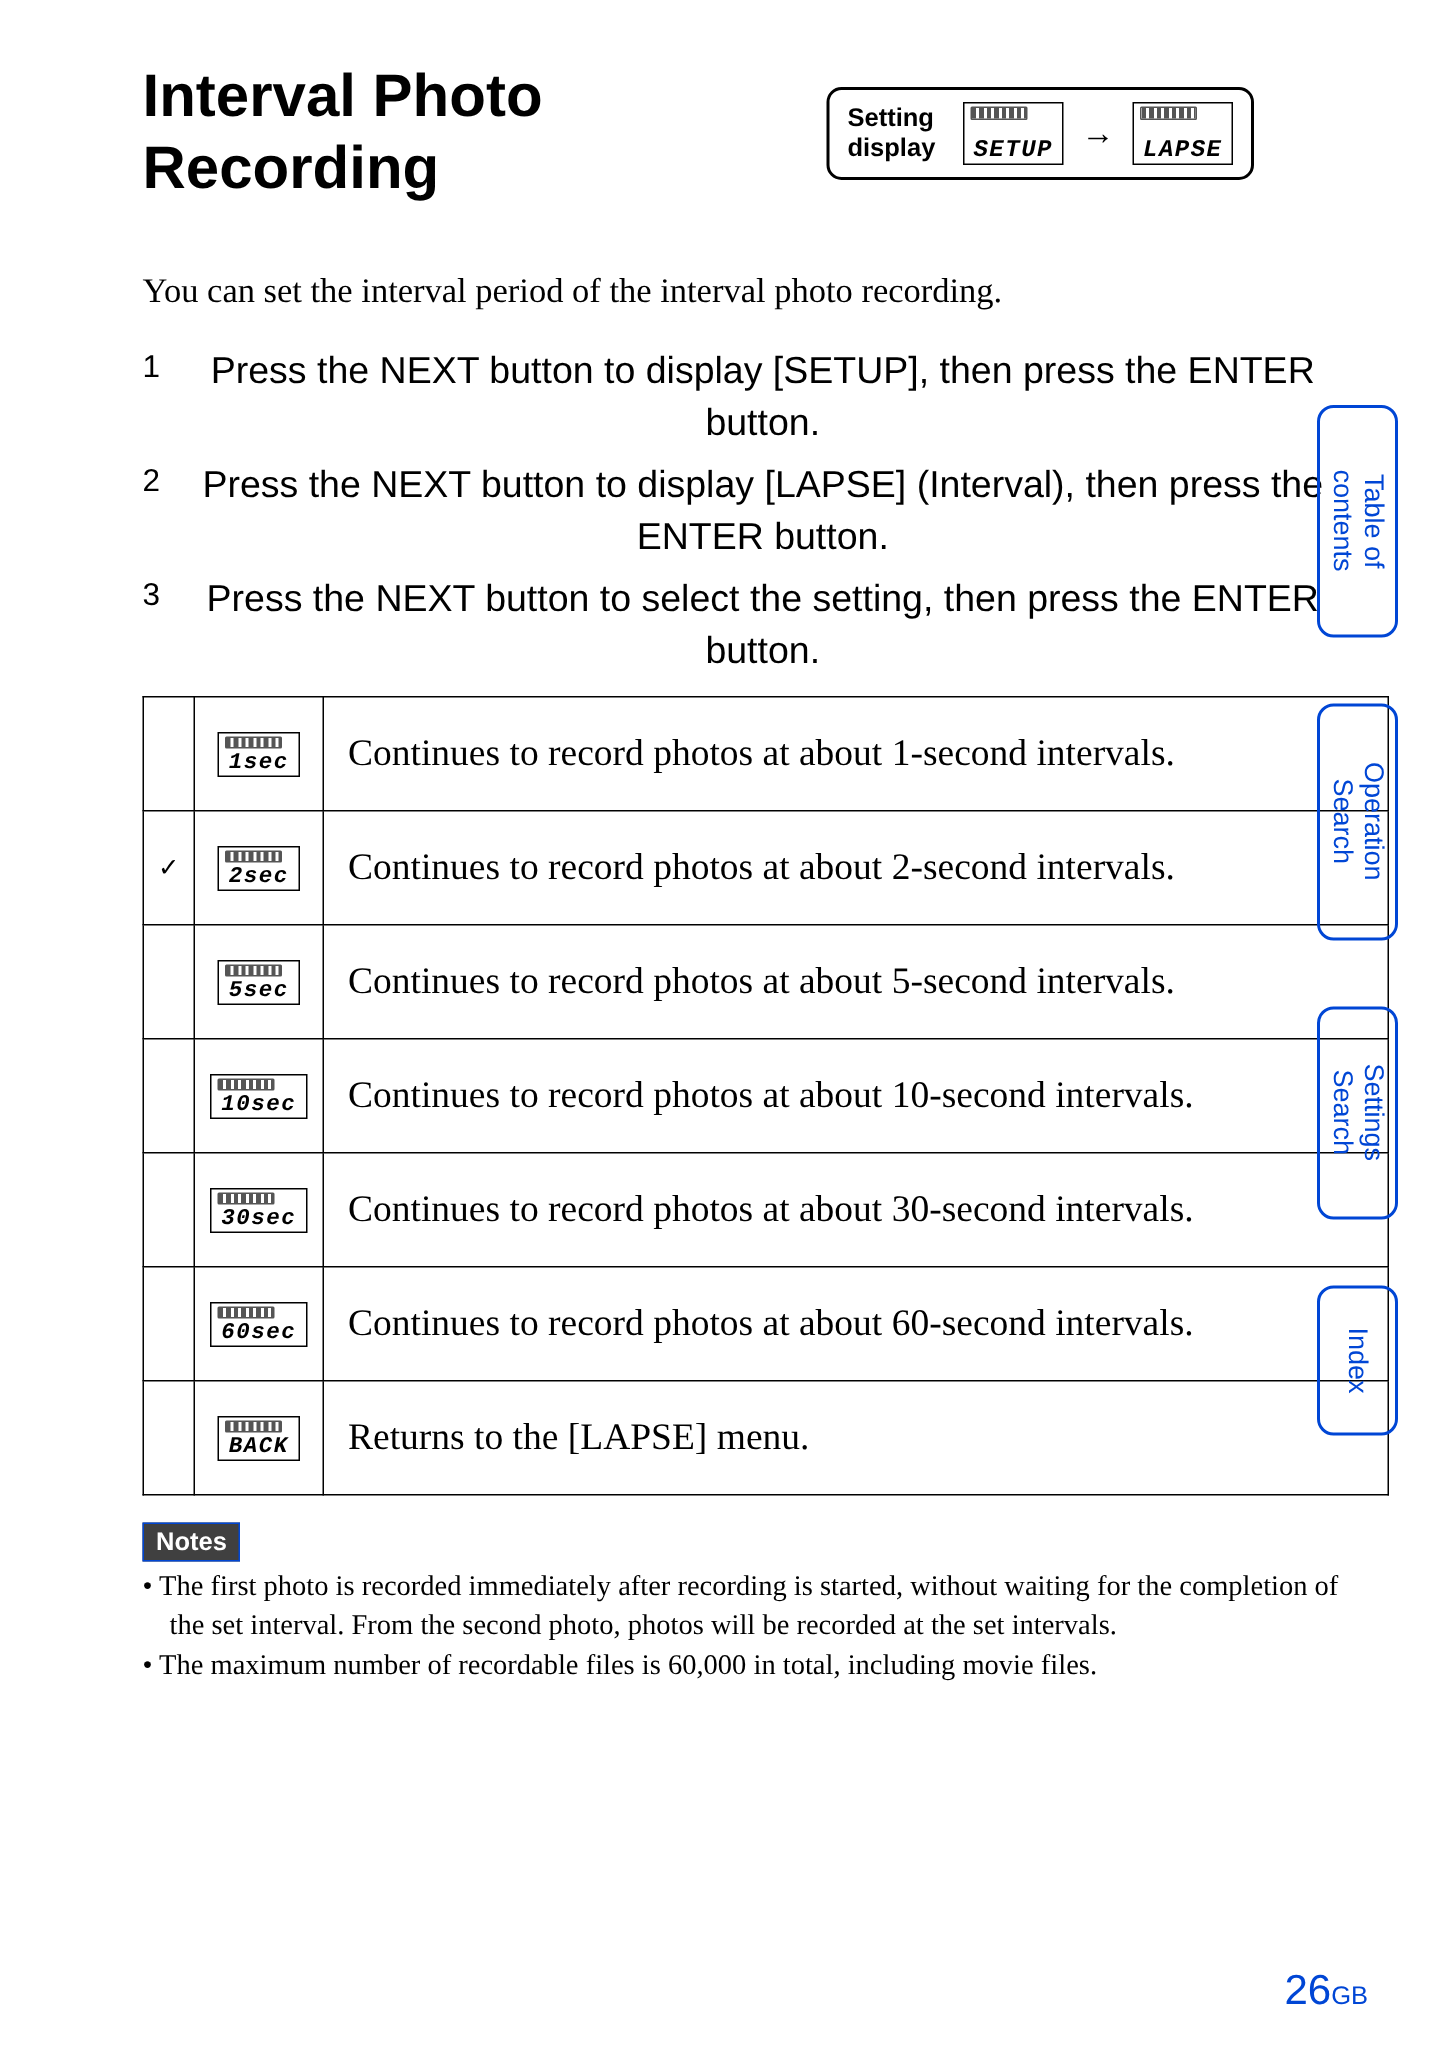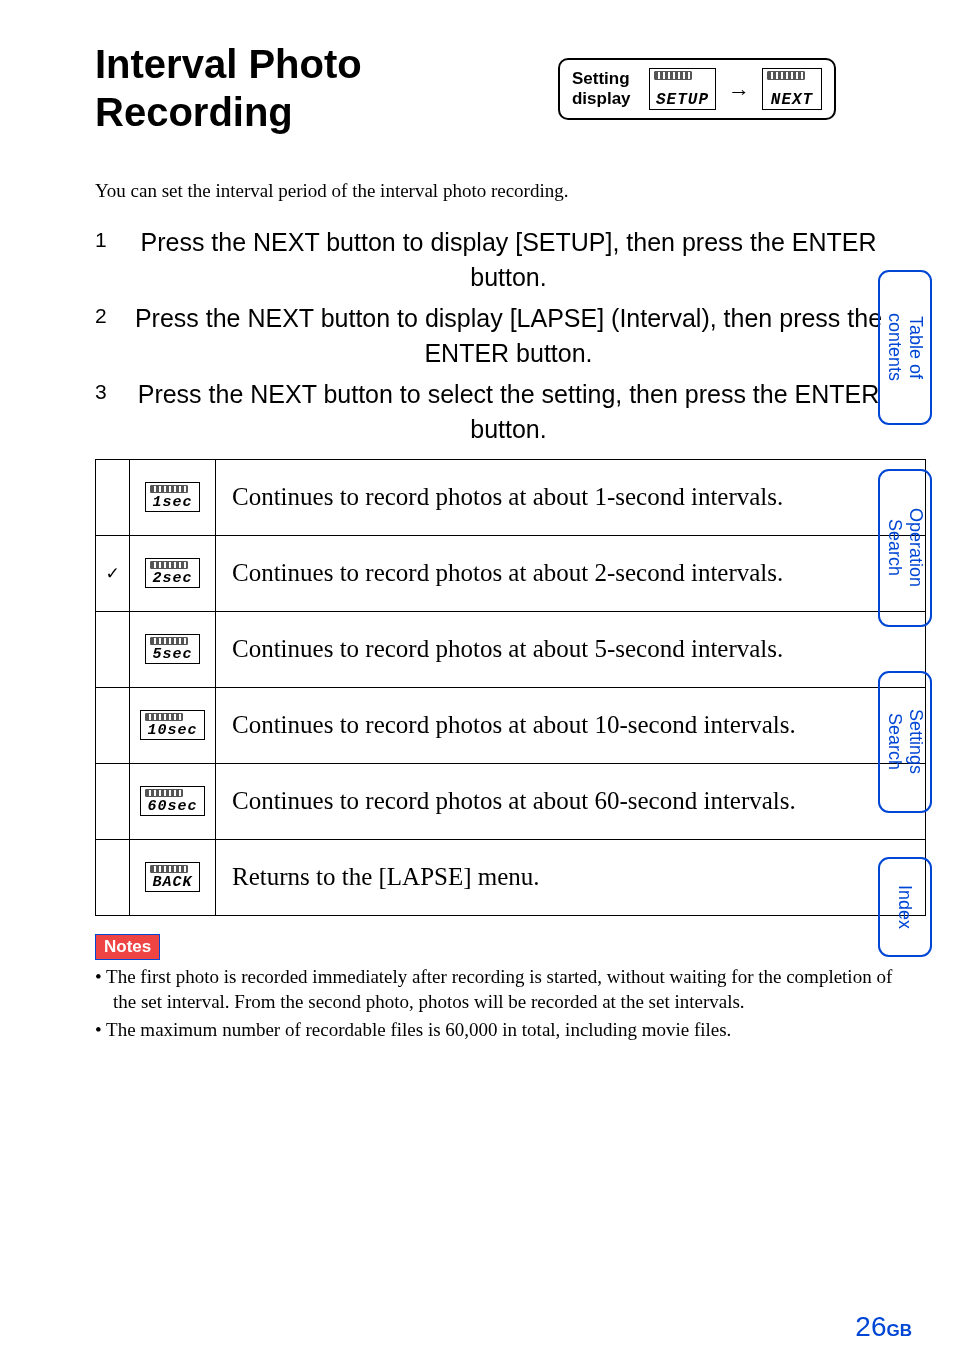--- a/index.html
+++ b/index.html
@@ -59,21 +59,21 @@
       border-radius: 1px;
       background: repeating-linear-gradient(90deg, #555 0 3px, transparent 3px 5px);
     }
     .lcd-text { display: inline-block; margin-top: 20px; }
     .arrow {
       font-size: 22px;
       font-weight: bold;
     }
     .intro {
       font-family: "Times New Roman", serif;
-      font-size: 19px;
+      font-size: 23px;
       line-height: 1.4;
       margin-bottom: 20px;
     }
     .steps {
       list-style: none;
       counter-reset: step;
       margin-bottom: 12px;
     }
     .steps li {
       counter-increment: step;
@@ -135,21 +135,21 @@
       left: 4px;
       width: 36px;
       height: 6px;
       border: 1px solid #555;
       border-radius: 1px;
       background: repeating-linear-gradient(90deg, #555 0 3px, transparent 3px 5px);
     }
     .table-lcd-text { display: inline-block; margin-top: 9px; }
     .notes-label {
       display: inline-block;
-      background: #ef4444;
+      background: #404040;
       color: #fff;
       font-weight: bold;
       font-size: 17px;
       padding: 2px 8px;
       margin-bottom: 4px;
       border: 1px solid #0046d5;
     }
     .notes-list {
       font-family: "Times New Roman", serif;
       font-size: 19px;
@@ -192,36 +192,35 @@
     }
     .page-num {
       position: absolute;
       right: 42px;
       bottom: 26px;
       font-size: 28px;
       color: #0046d5;
     }
     .page-num .gb {
       font-size: 17px;
-      font-weight: bold;
     }
     .check-mark {
       font-size: 17px;
     }
   </style>
 </head>
 <body>
 
 <h1 class="title">Interval Photo Recording</h1>
 
 <div class="setting-display-box">
   <div class="setting-display-label">Setting display</div>
   <div class="lcd-box"><span class="lcd-text">SETUP</span></div>
   <div class="arrow">→</div>
-  <div class="lcd-box"><span class="lcd-text">NEXT</span></div>
+  <div class="lcd-box"><span class="lcd-text">LAPSE</span></div>
 </div>
 
 <div class="intro">
   <div>You can set the interval period of the interval photo recording.</div>
 </div>
 
 <ol class="steps">
   <li>Press the NEXT button to display [SETUP], then press the ENTER button.</li>
   <li>Press the NEXT button to display [LAPSE] (Interval), then press the ENTER button.</li>
   <li>Press the NEXT button to select the setting, then press the ENTER button.</li>
@@ -241,20 +240,25 @@
   </tr>
   <tr>
     <td class="check-col"><span class="check-mark"></span></td>
     <td class="icon-col"><span class="table-lcd"><span class="table-lcd-text">5sec</span></span></td>
     <td class="desc-col">Continues to record photos at about 5-second intervals.</td>
   </tr>
   <tr>
     <td class="check-col"><span class="check-mark"></span></td>
     <td class="icon-col"><span class="table-lcd"><span class="table-lcd-text">10sec</span></span></td>
     <td class="desc-col">Continues to record photos at about 10-second intervals.</td>
+  </tr>
+  <tr>
+    <td class="check-col"><span class="check-mark"></span></td>
+    <td class="icon-col"><span class="table-lcd"><span class="table-lcd-text">30sec</span></span></td>
+    <td class="desc-col">Continues to record photos at about 30-second intervals.</td>
   </tr>
   <tr>
     <td class="check-col"><span class="check-mark"></span></td>
     <td class="icon-col"><span class="table-lcd"><span class="table-lcd-text">60sec</span></span></td>
     <td class="desc-col">Continues to record photos at about 60-second intervals.</td>
   </tr>
   <tr>
     <td class="check-col"><span class="check-mark"></span></td>
     <td class="icon-col"><span class="table-lcd"><span class="table-lcd-text">BACK</span></span></td>
     <td class="desc-col">Returns to the [LAPSE] menu.</td>

